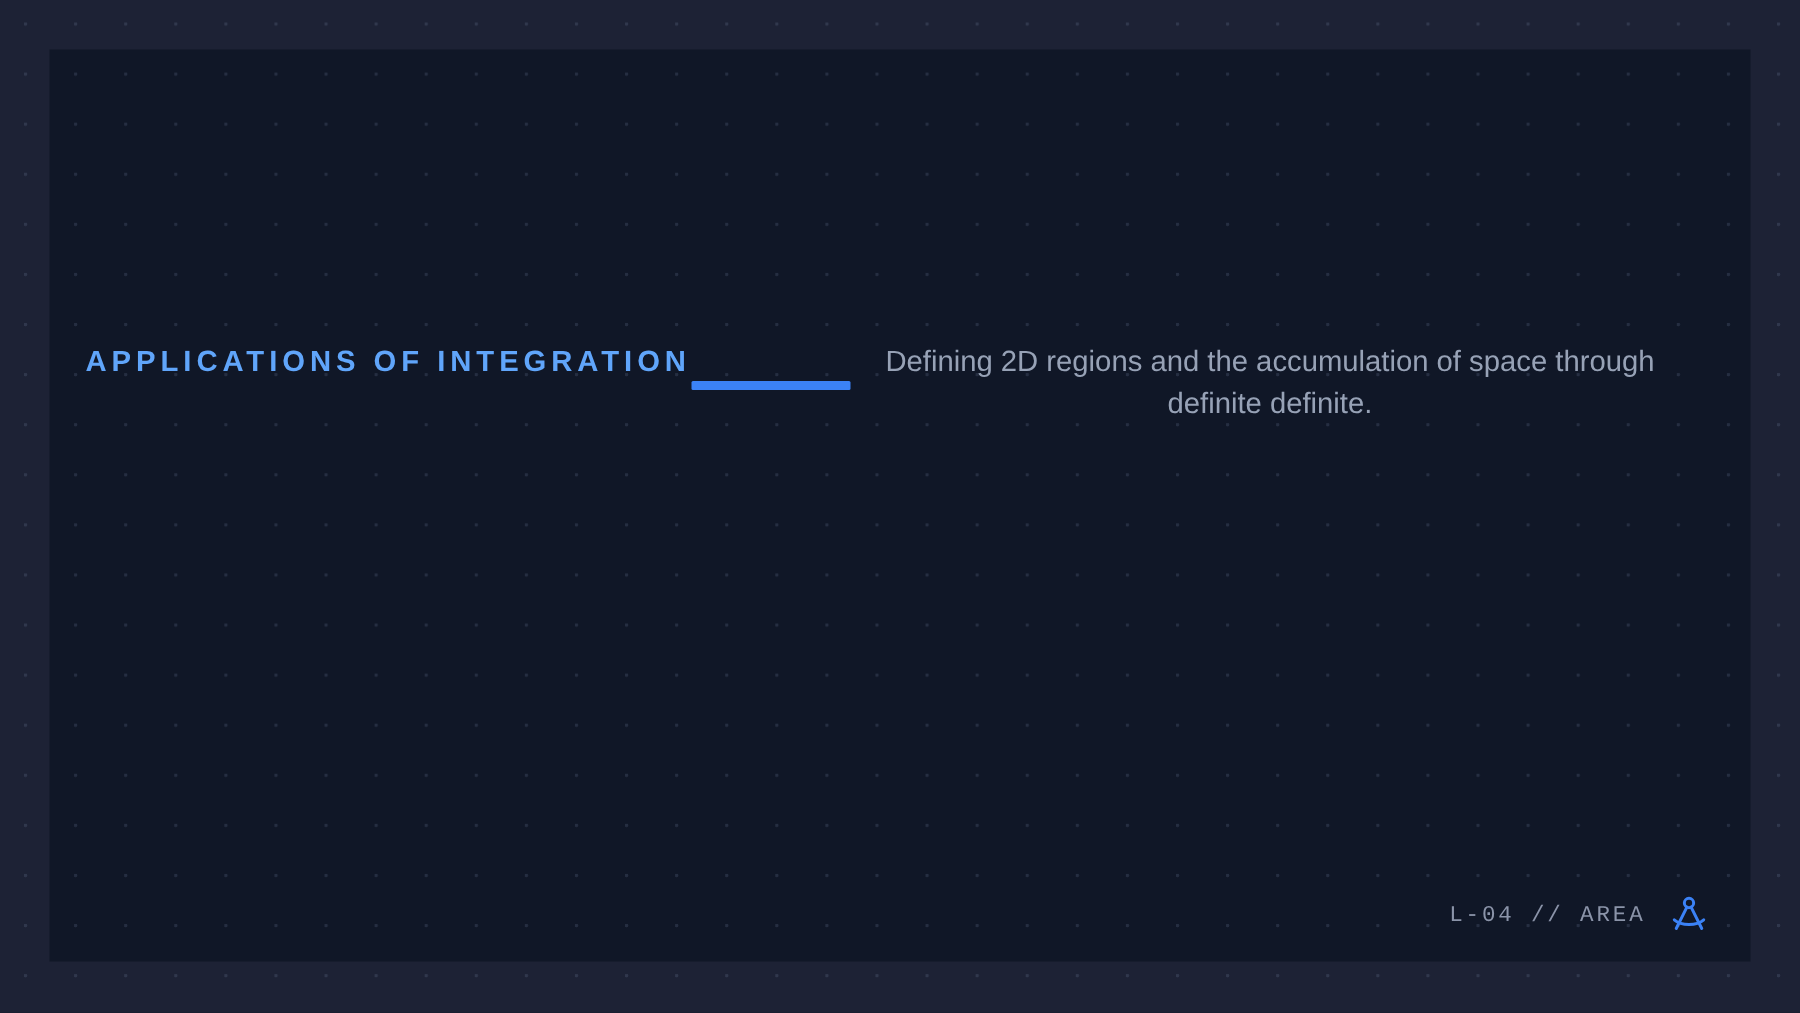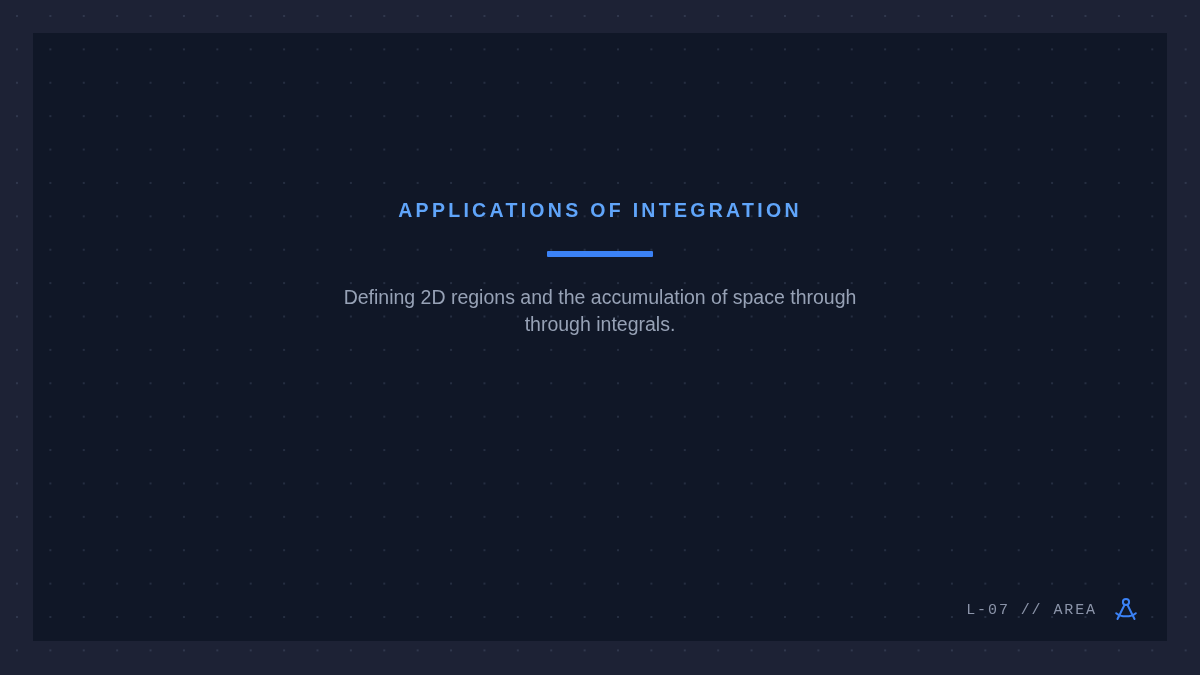--- a/index.html
+++ b/index.html
@@ -40,24 +40,25 @@
     overflow:hidden;
   }
   .panel .dot-grid { background-position:-17px -18px; }
 
   
   .content {
     position:absolute;
     left:0; right:0;
     top:168px;
     display:flex;
-    flex-direction:column;
+    flex-direction:row;
     align-items:center;
     text-align:center;
     z-index:3;
+    padding-left:24px;
   }
 
   .eyebrow {
     font-size:19.5px;
     font-weight:700;
     letter-spacing:3.3px;
     color:#60a5fa;
     text-transform:uppercase;
     line-height:1;
   }
@@ -132,26 +133,26 @@
   <div class="panel">
     <div class="dot-grid"></div>
 
     <div class="content">
 
       <div class="eyebrow">APPLICATIONS OF INTEGRATION</div>
 
 
       <div class="divider"></div>
 
-      <div class="subtitle">Defining 2D regions and the accumulation of space through through integrals.</div>
+      <div class="subtitle">Defining 2D regions and the accumulation of space through definite definite.</div>
 
     </div>
 
     <div class="footer">
-      <span class="footer-label">L-07 // AREA</span>
+      <span class="footer-label">L-04 // AREA</span>
       <span>
         <svg class="compass-icon" viewBox="0 0 30 30" fill="none" stroke="#3b82f6" stroke-width="2" stroke-linecap="round" stroke-linejoin="round">
           <circle cx="15" cy="7" r="3.1"></circle>
           <path d="M13.6 9.7 L6.5 24"></path>
           <path d="M16.4 9.7 L23.5 24"></path>
           <path d="M5.2 18.2 C10 22.4 20 22.4 24.8 18.2"></path>
         </svg>
       </span>
     </div>
 

